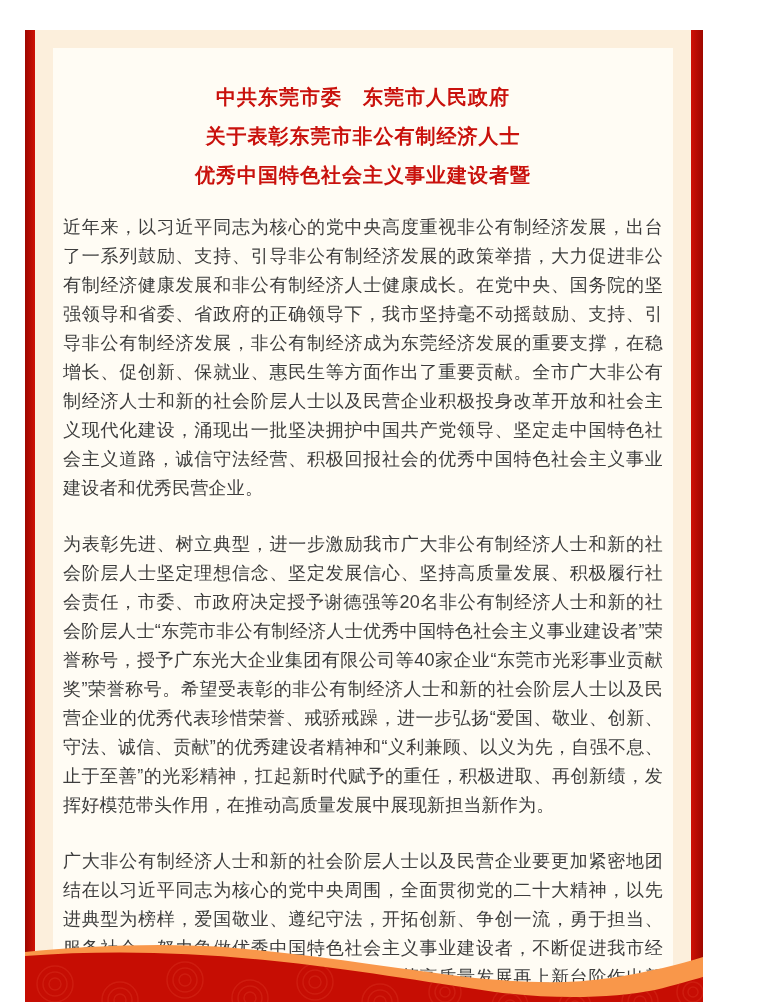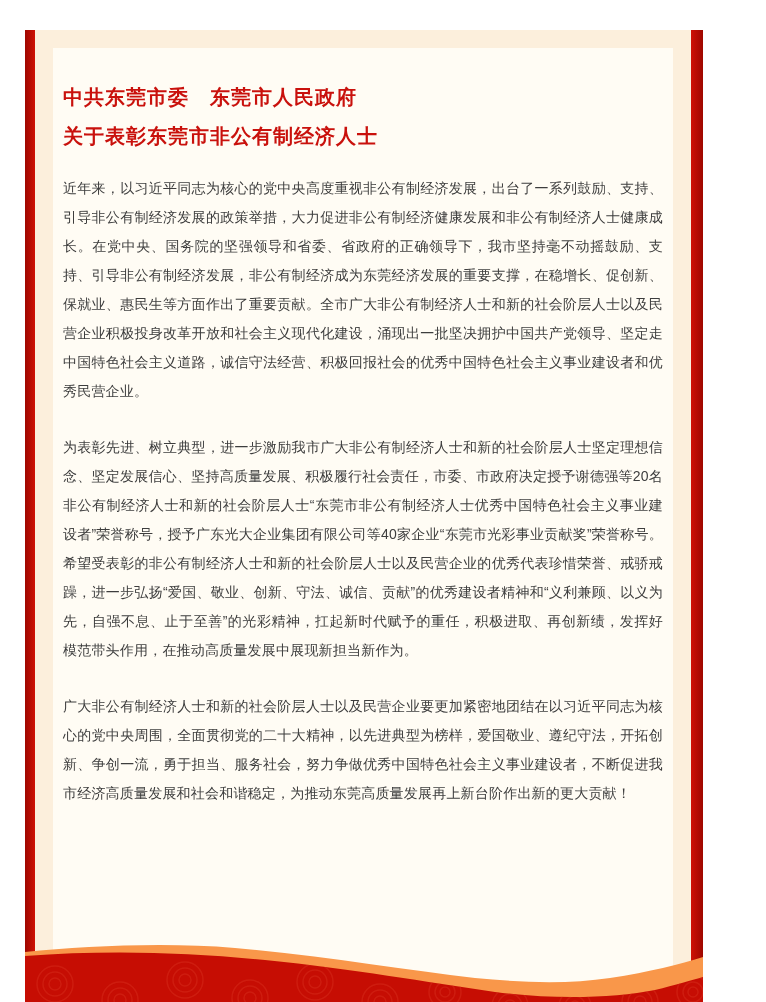--- a/index.html
+++ b/index.html
@@ -52,33 +52,33 @@
     z-index: 1;
   }
   .inner {
     background: #fffcf4;
     width: 100%;
     height: 100%;
     box-sizing: border-box;
     padding: 30px 10px 0 10px;
   }
   .doc-title {
-    text-align: left;
+    text-align: center;
     color: #c9110c;
     font-size: 20px;
     line-height: 39px;
     font-weight: 700;
     margin: 0 0 18px 0;
     letter-spacing: 1px;
   }
   .doc-title .t-line { white-space: pre; }
   .para {
     margin: 0 0 27px 0;
     color: #3d3d3d;
-    font-size: 14px;
+    font-size: 18px;
     line-height: 29px;
     text-align: justify;
     text-justify: inter-character;
     letter-spacing: 0.2px;
   }
   .wave {
     position: absolute;
     left: 0;
     bottom: 0;
     width: 678px;
@@ -95,20 +95,21 @@
 
     <div class="strip left"></div>
     <div class="strip right"></div>
 
     <div class="frame">
       <div class="inner">
 
         <div class="doc-title">
           <div class="t-line">中共东莞市委　东莞市人民政府</div>
           <div class="t-line">关于表彰东莞市非公有制经济人士</div>
+          <div class="t-line">优秀中国特色社会主义事业建设者暨</div>
         </div>
 
         <p class="para">近年来，以习近平同志为核心的党中央高度重视非公有制经济发展，出台了一系列鼓励、支持、引导非公有制经济发展的政策举措，大力促进非公有制经济健康发展和非公有制经济人士健康成长。在党中央、国务院的坚强领导和省委、省政府的正确领导下，我市坚持毫不动摇鼓励、支持、引导非公有制经济发展，非公有制经济成为东莞经济发展的重要支撑，在稳增长、促创新、保就业、惠民生等方面作出了重要贡献。全市广大非公有制经济人士和新的社会阶层人士以及民营企业积极投身改革开放和社会主义现代化建设，涌现出一批坚决拥护中国共产党领导、坚定走中国特色社会主义道路，诚信守法经营、积极回报社会的优秀中国特色社会主义事业建设者和优秀民营企业。</p>
         <p class="para">为表彰先进、树立典型，进一步激励我市广大非公有制经济人士和新的社会阶层人士坚定理想信念、坚定发展信心、坚持高质量发展、积极履行社会责任，市委、市政府决定授予谢德强等20名非公有制经济人士和新的社会阶层人士“东莞市非公有制经济人士优秀中国特色社会主义事业建设者”荣誉称号，授予广东光大企业集团有限公司等40家企业“东莞市光彩事业贡献奖”荣誉称号。希望受表彰的非公有制经济人士和新的社会阶层人士以及民营企业的优秀代表珍惜荣誉、戒骄戒躁，进一步弘扬“爱国、敬业、创新、守法、诚信、贡献”的优秀建设者精神和“义利兼顾、以义为先，自强不息、止于至善”的光彩精神，扛起新时代赋予的重任，积极进取、再创新绩，发挥好模范带头作用，在推动高质量发展中展现新担当新作为。</p>
         <p class="para">广大非公有制经济人士和新的社会阶层人士以及民营企业要更加紧密地团结在以习近平同志为核心的党中央周围，全面贯彻党的二十大精神，以先进典型为榜样，爱国敬业、遵纪守法，开拓创新、争创一流，勇于担当、服务社会，努力争做优秀中国特色社会主义事业建设者，不断促进我市经济高质量发展和社会和谐稳定，为推动东莞高质量发展再上新台阶作出新的更大贡献！</p>
 
       </div>
     </div>
 
     <svg class="wave" viewBox="0 0 678 80" preserveAspectRatio="none" xmlns="http://www.w3.org/2000/svg">

